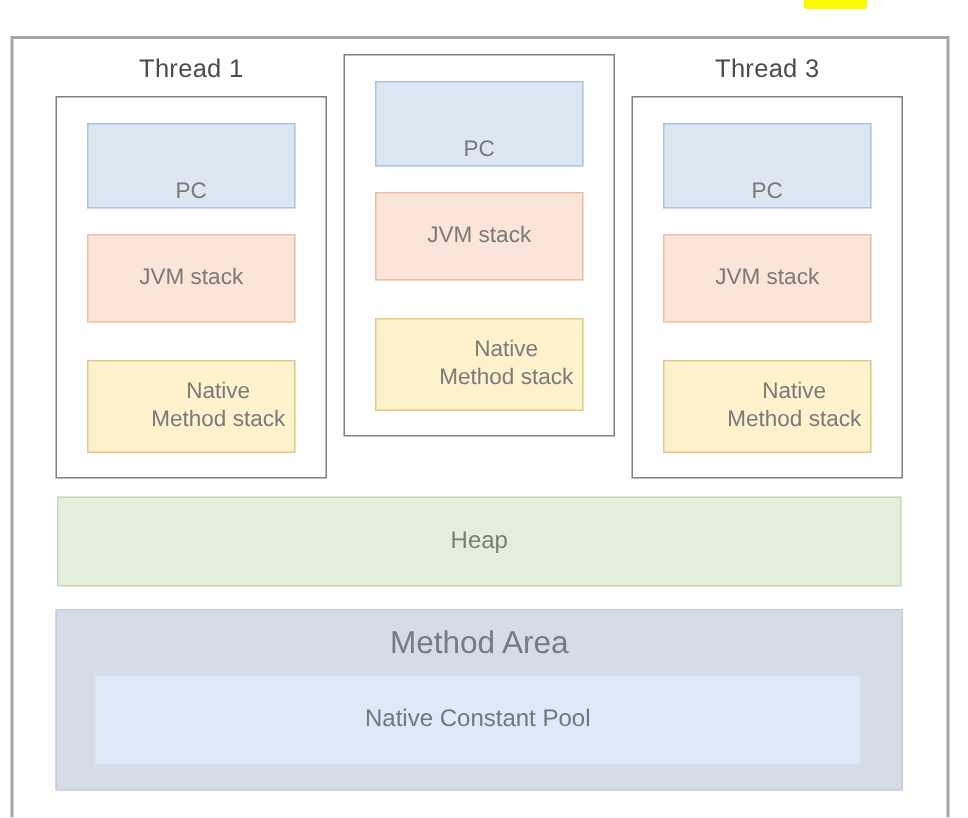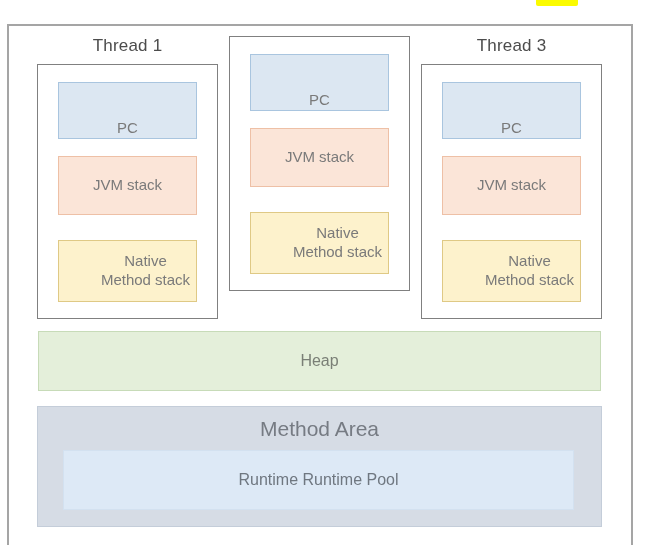--- a/index.html
+++ b/index.html
@@ -124,18 +124,18 @@
 
     </div>
 
     <div class="heap">
       <span>Heap</span>
     </div>
 
     <div class="method-area">
       <div class="method-area-title">Method Area</div>
       <div class="runtime-pool">
-        <span>Runtime Runtime Pool</span>
+        <span>Native Constant Pool</span>
       </div>
     </div>
 
   </div>
 </div>
 
 </body></html>

